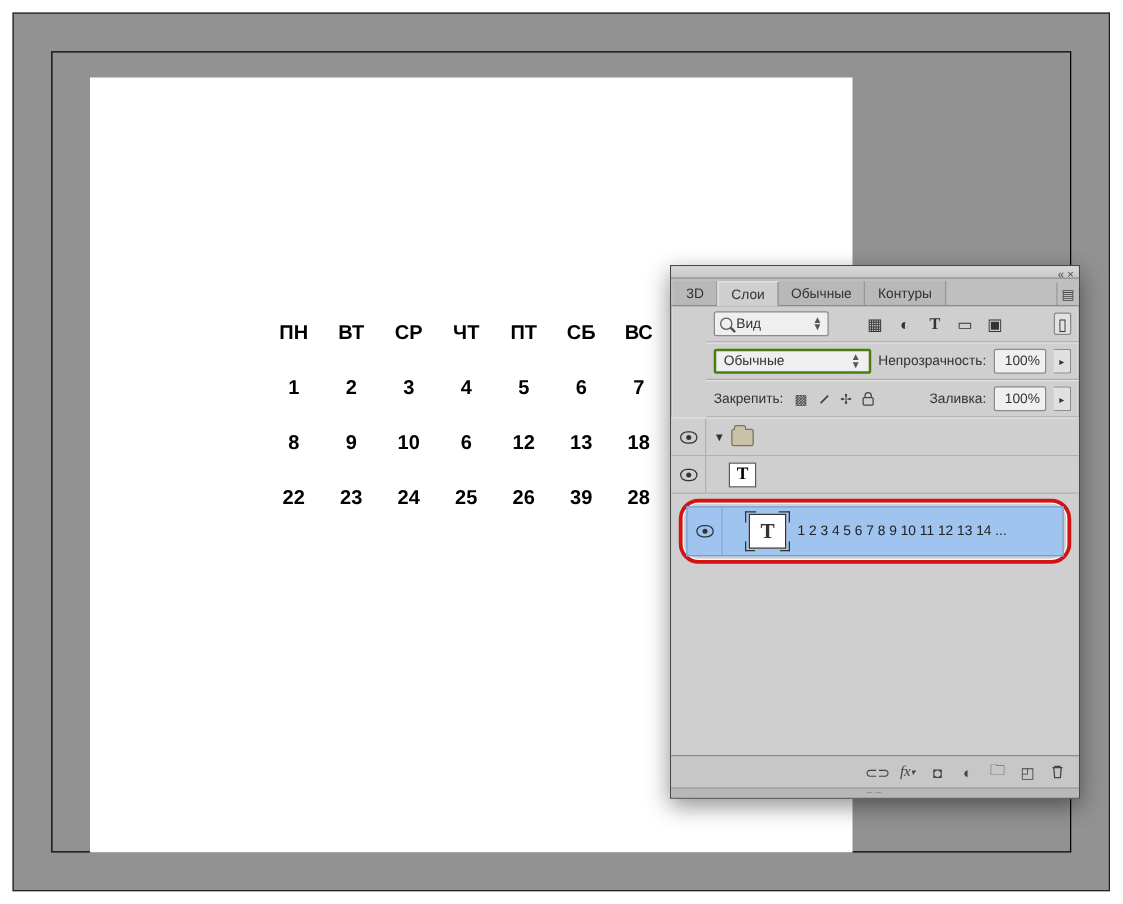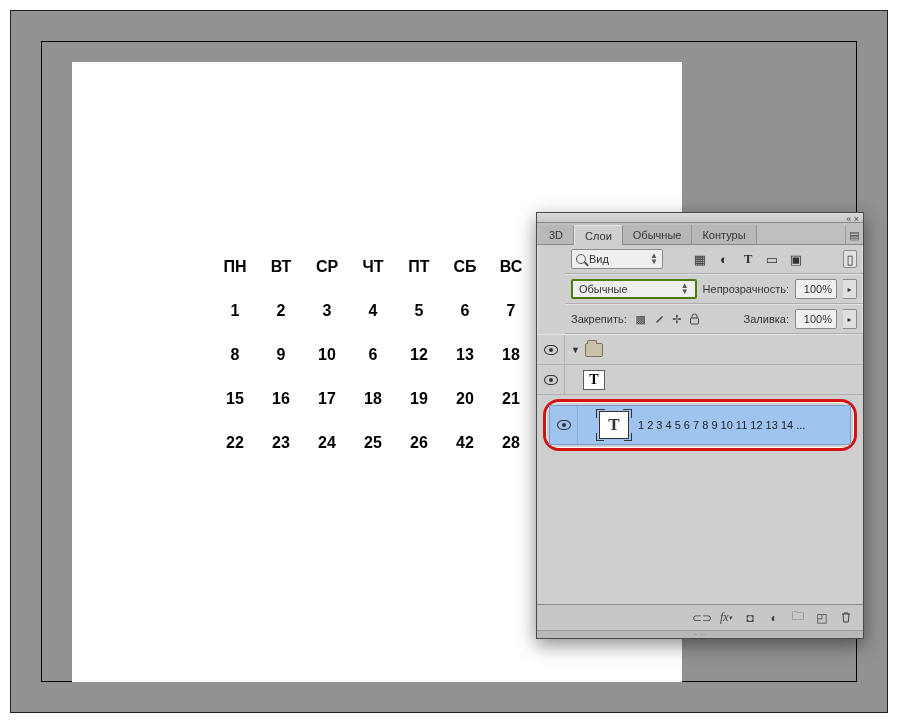--- a/index.html
+++ b/index.html
@@ -234,35 +234,26 @@
         <div class="cal-row">
           <div class="cal-cell">8</div>
           <div class="cal-cell">9</div>
           <div class="cal-cell">10</div>
           <div class="cal-cell">6</div>
           <div class="cal-cell">12</div>
           <div class="cal-cell">13</div>
           <div class="cal-cell">18</div>
         </div>
         <div class="cal-row">
-          <div class="cal-cell">15</div>
-          <div class="cal-cell">16</div>
-          <div class="cal-cell">17</div>
-          <div class="cal-cell">18</div>
-          <div class="cal-cell">19</div>
-          <div class="cal-cell">20</div>
-          <div class="cal-cell">21</div>
-        </div>
-        <div class="cal-row">
           <div class="cal-cell">22</div>
           <div class="cal-cell">23</div>
           <div class="cal-cell">24</div>
           <div class="cal-cell">25</div>
           <div class="cal-cell">26</div>
-          <div class="cal-cell">42</div>
+          <div class="cal-cell">39</div>
           <div class="cal-cell">28</div>
         </div>
       </div>
     </div>
 
     <div class="layers-panel">
       <div class="panel-top">
         <span class="wing">« ×</span>
       </div>
 

